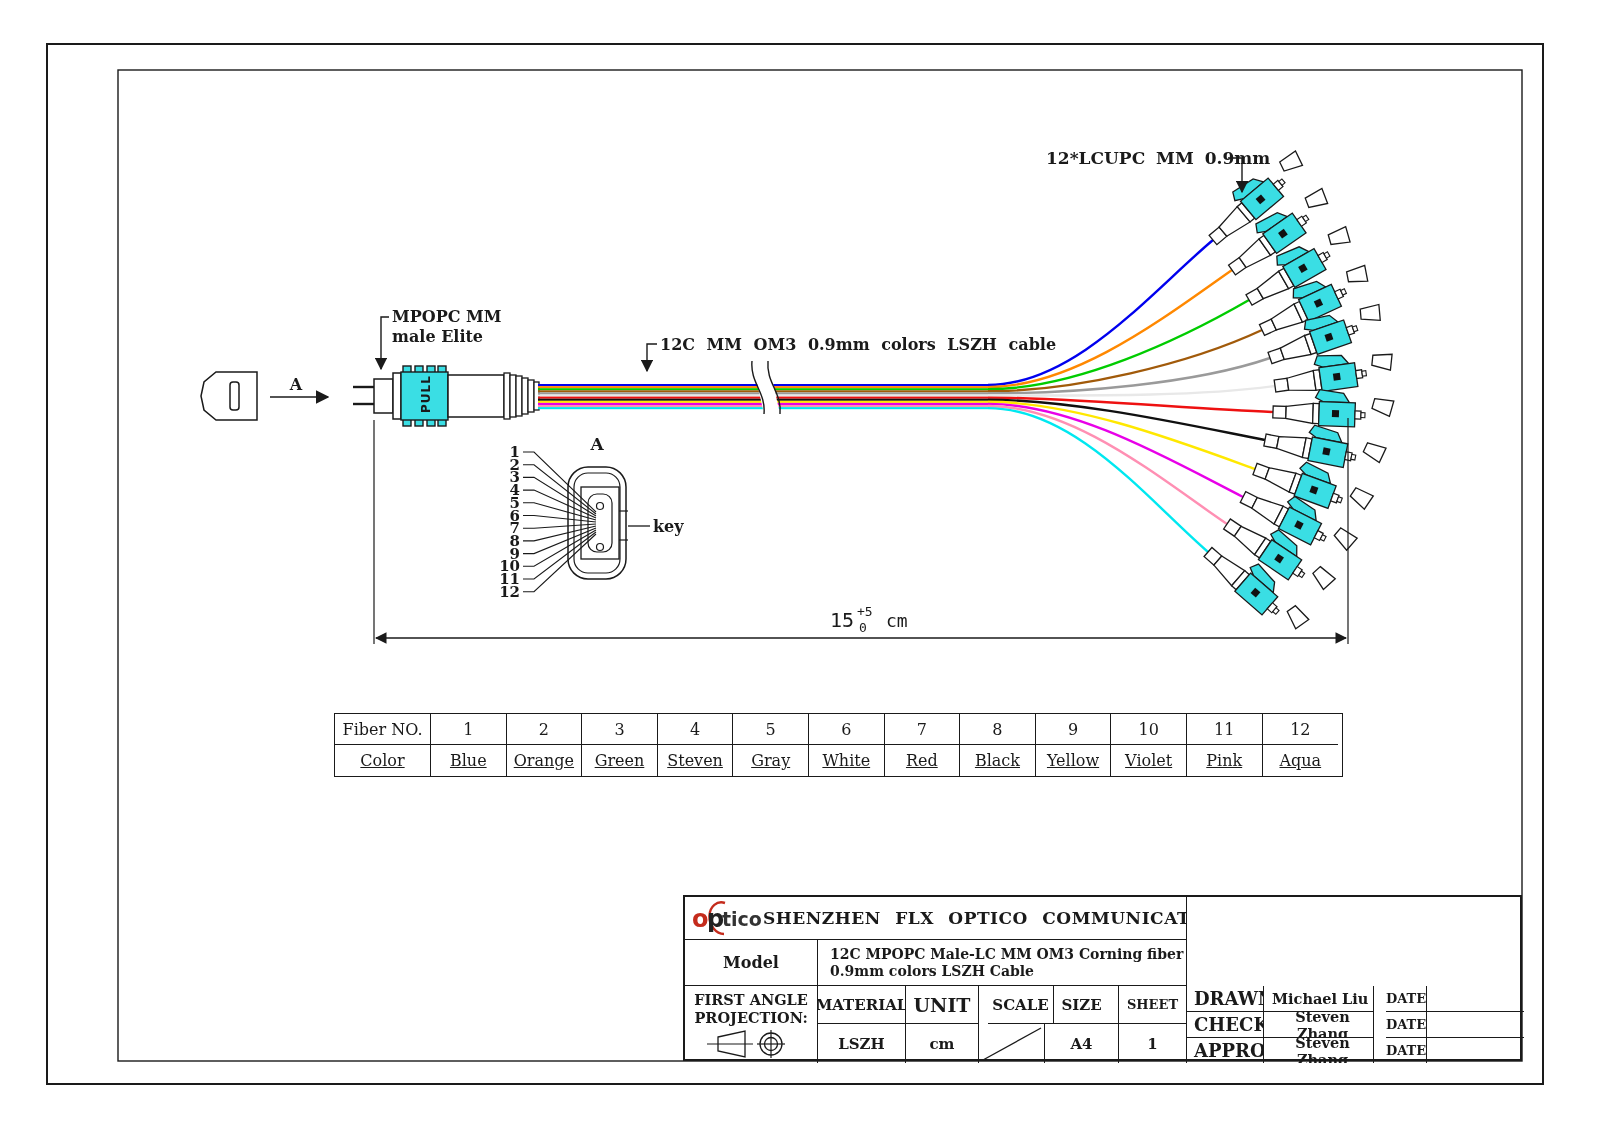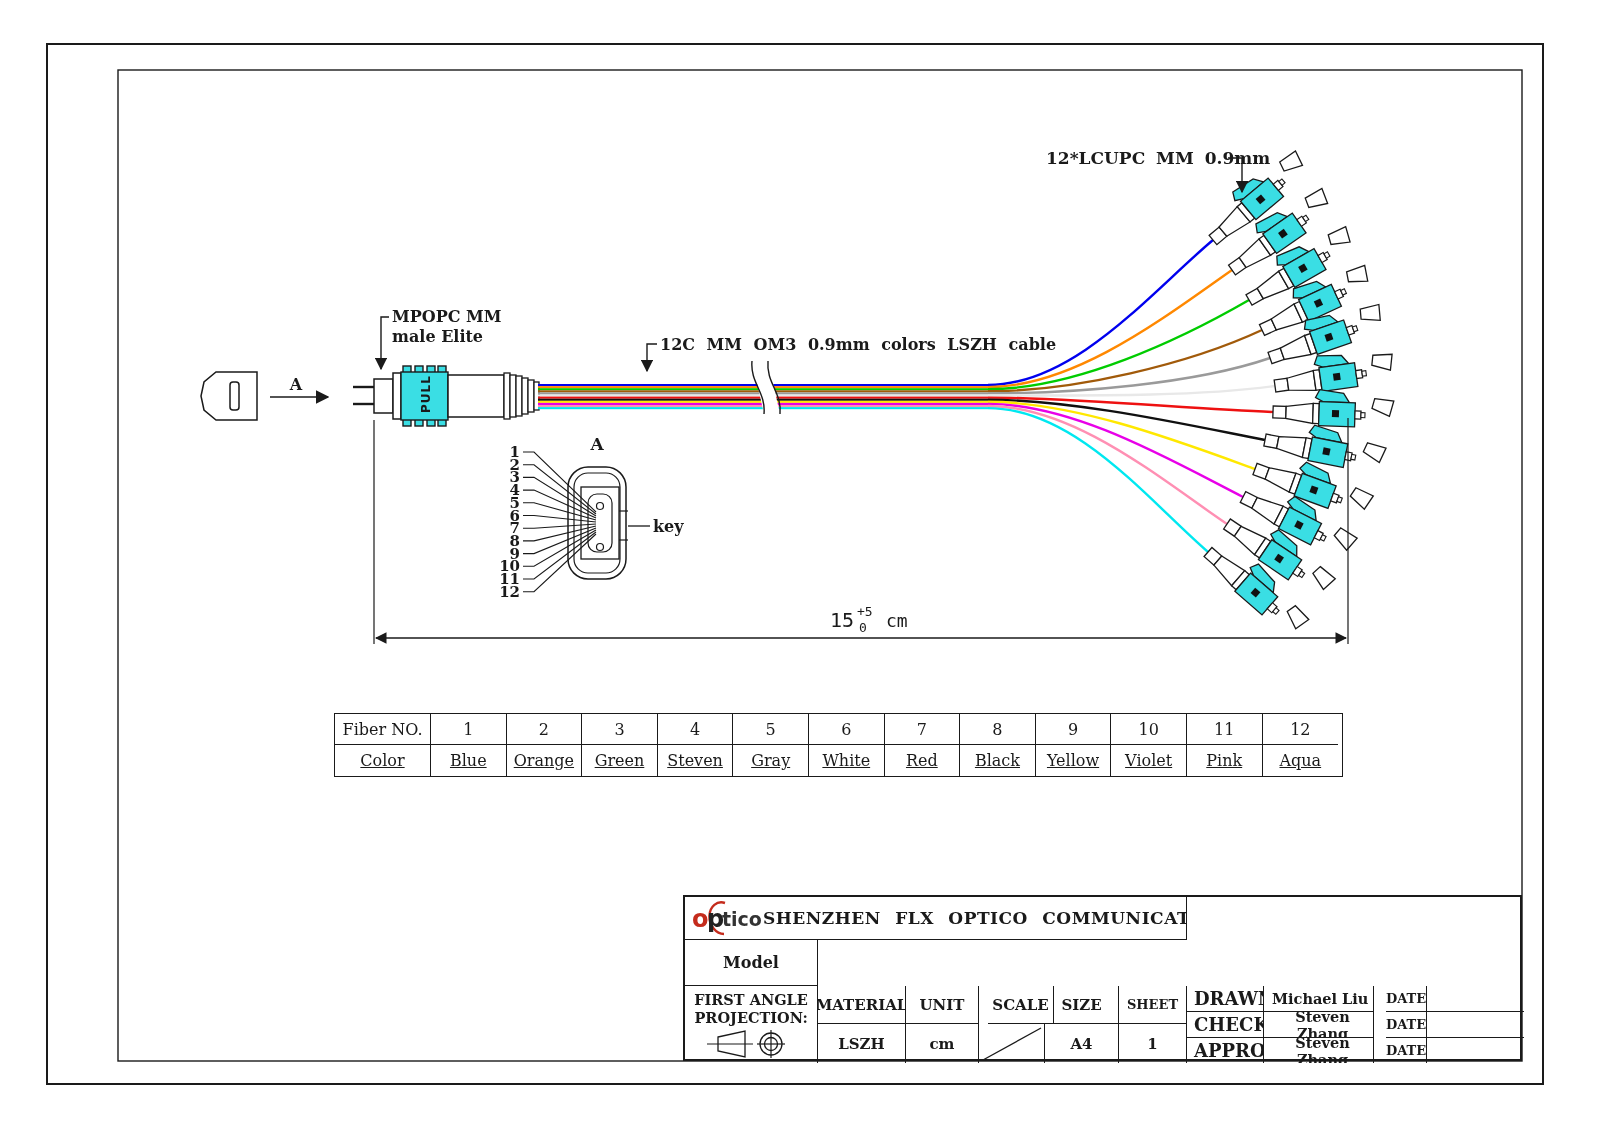--- a/index.html
+++ b/index.html
@@ -256,36 +256,37 @@
       <svg width="72" height="40" viewBox="0 0 72 40" style="flex:0 0 auto;">
         <path d="M34,5 A13,16 -15 1 0 33,36" fill="none" stroke="#C42B1C" stroke-width="2.4"></path>
         <text x="1" y="29" font-size="24" font-weight="bold" font-family="DejaVu Sans, sans-serif" fill="#C42B1C">o</text>
         <text x="16" y="29" font-size="24" font-weight="bold" font-family="DejaVu Sans, sans-serif" fill="#222">p</text>
         <text x="31" y="28" font-size="19" font-weight="bold" font-family="DejaVu Sans, sans-serif" fill="#333">tico</text>
       </svg>
       <span class="company-txt">SHENZHEN FLX OPTICO COMMUNICATION CO.,LTD</span>
     </div>
 
     <div class="c" style="left:0;top:43px;width:133px;height:46px;font-size:16px;">Model</div>
+    <div class="c modelval" style="left:133px;top:43px;width:369px;height:46px;">12C MPOPC Male-LC MM OM3 Corning fiber 0.9mm colors LSZH Cable</div>
 
     <div class="c projcell nb" style="left:0;top:89px;width:133px;height:77px;text-align:right;">
       <div><span>FIRST ANGLE</span><br>
            <span>PROJECTION:</span></div>
       <svg width="92" height="31" viewBox="0 0 92 31" style="margin-top:2px;">
         <line x1="2" y1="15" x2="48" y2="15" stroke="#1a1a1a" stroke-width="1.2"></line>
         <polygon points="13,8 40,2 40,28 13,22" fill="none" stroke="#1a1a1a" stroke-width="1.3"></polygon>
         <circle cx="66" cy="15" r="11" fill="none" stroke="#1a1a1a" stroke-width="1.3"></circle>
         <circle cx="66" cy="15" r="6.5" fill="none" stroke="#1a1a1a" stroke-width="1.3"></circle>
         <line x1="52" y1="15" x2="80" y2="15" stroke="#1a1a1a" stroke-width="1.2"></line>
         <line x1="66" y1="1" x2="66" y2="29" stroke="#1a1a1a" stroke-width="1.2"></line>
       </svg>
     </div>
 
     <div class="c" style="left:133px;top:89px;width:88px;height:38px;font-size:15px;">MATERIAL</div>
-    <div class="c" style="left:221px;top:89px;width:73px;height:38px;font-size:15px;text-align:right;">UNIT</div>
+    <div class="c" style="left:221px;top:89px;width:73px;height:38px;font-size:19px;text-align:right;">UNIT</div>
     <div class="c" style="left:294px;top:89px;width:66px;height:38px;font-size:15px;margin-left:9px;">SCALE</div>
     <div class="c" style="left:360px;top:89px;width:74px;height:38px;font-size:15px;">SIZE</div>
     <div class="c" style="left:434px;top:89px;width:68px;height:38px;font-size:13px;text-align:center;">SHEET</div>
 
     <div class="c nb" style="left:133px;top:127px;width:88px;height:39px;font-size:15px;">LSZH</div>
     <div class="c nb" style="left:221px;top:127px;width:73px;height:39px;font-size:15px;">cm</div>
     <div class="c nb" style="left:294px;top:127px;width:66px;height:39px;">
       <svg width="62" height="36" viewBox="0 0 62 36">
         <line x1="2" y1="34" x2="60" y2="2" stroke="#1a1a1a" stroke-width="1.3"></line>
       </svg>

